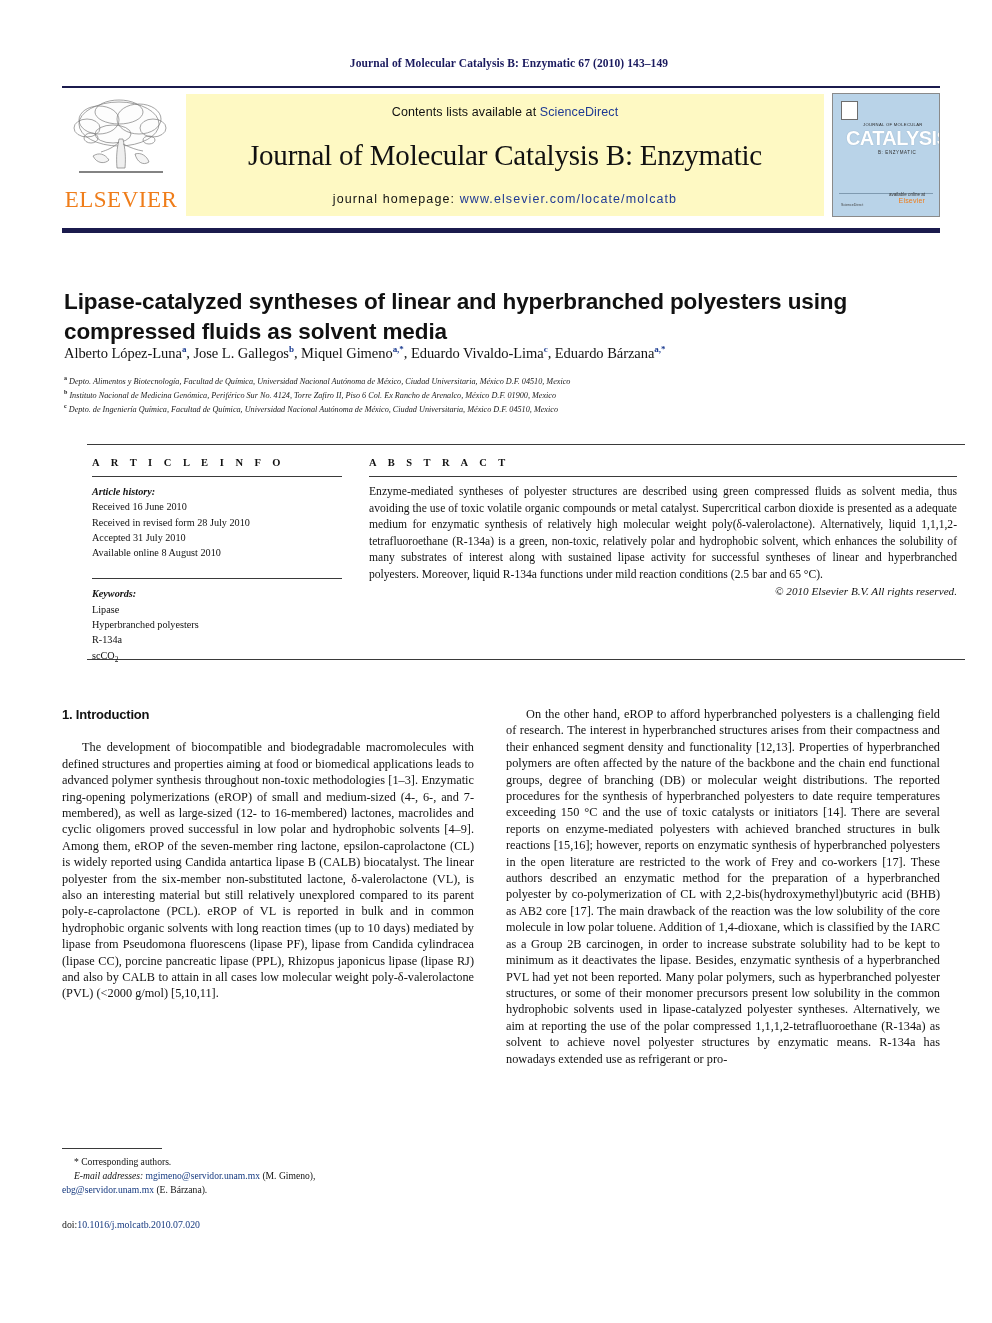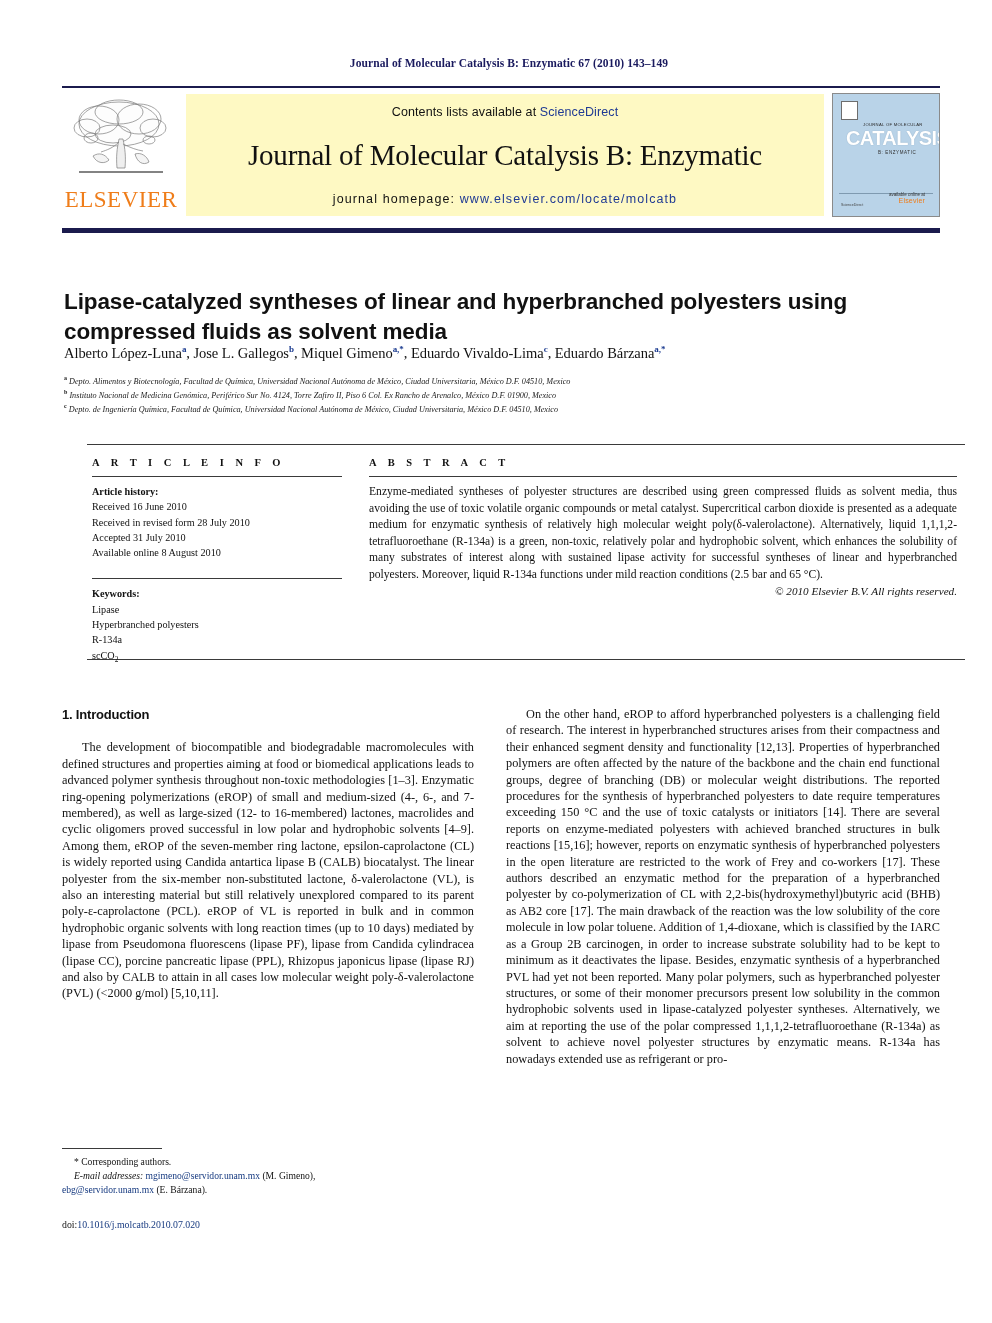--- a/index.html
+++ b/index.html
@@ -276,20 +276,21 @@
     letter-spacing: 4.5px;
     color: #111;
     margin-bottom: 8px;
   }
   .hr-thin {
     border-top: 1px solid #3a3a3a;
     margin: 4px 0 7px 0;
   }
   .info-label {
     font-family: "Liberation Serif", serif;
+    font-style: italic;
     font-size: 10.2px;
     font-weight: bold;
     color: #111;
     line-height: 1.5;
   }
   .info-line {
     font-family: "Liberation Serif", serif;
     font-size: 10.2px;
     color: #111;
     line-height: 1.5;

